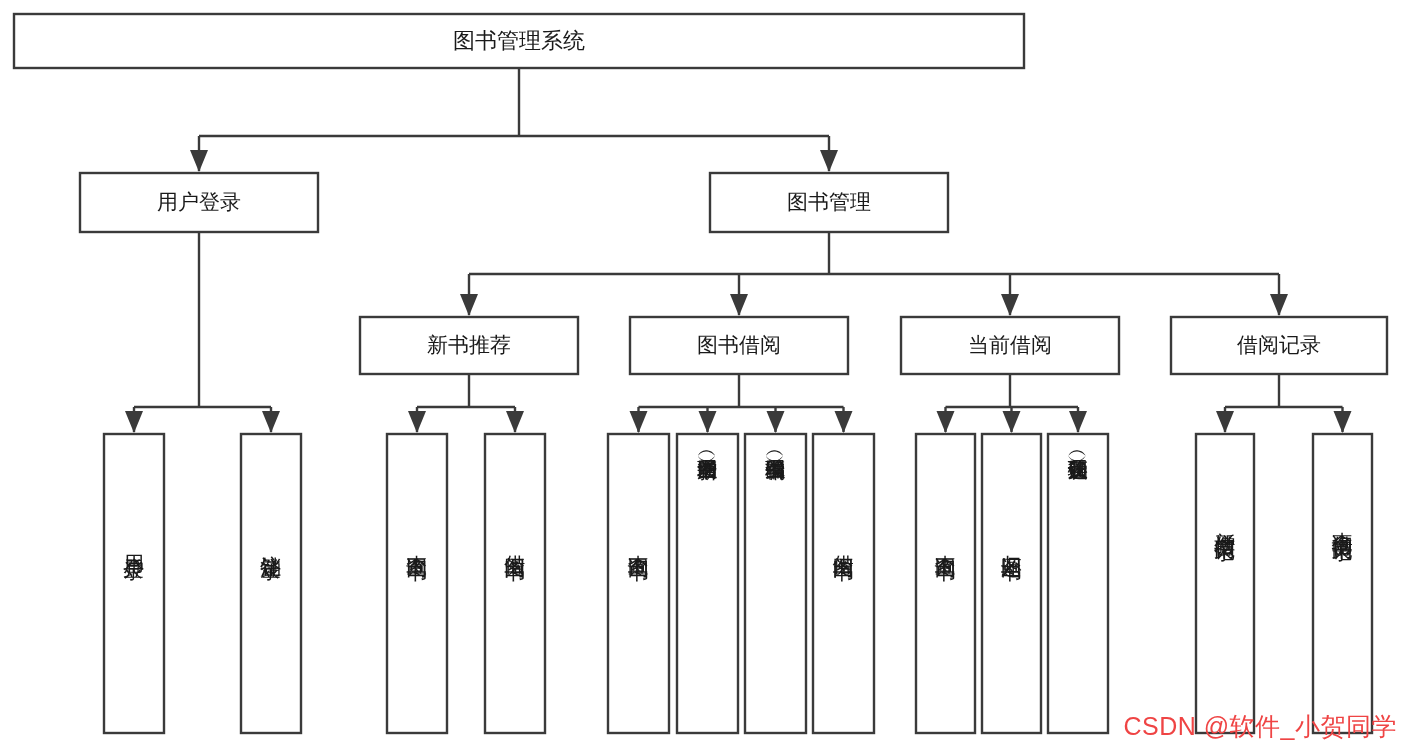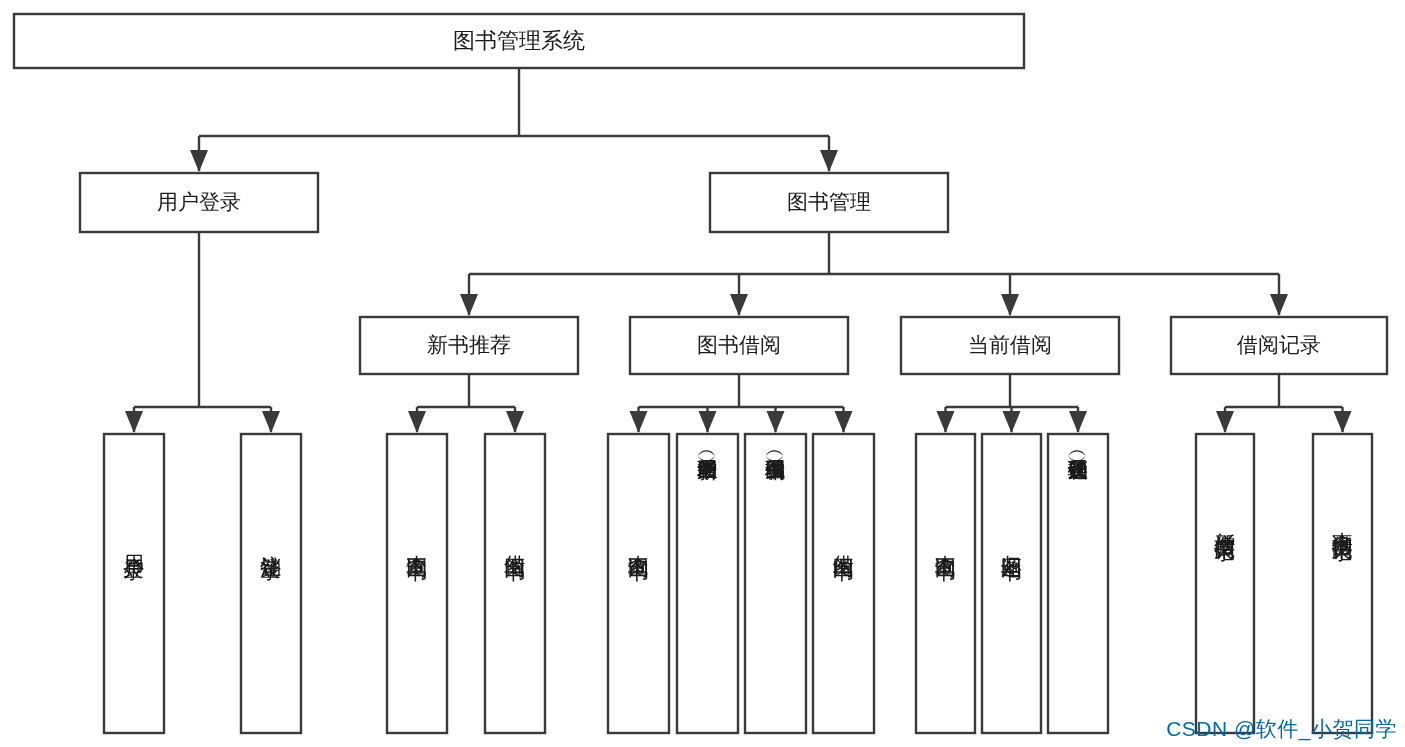--- a/index.html
+++ b/index.html
@@ -70,22 +70,22 @@
     line-height: 1.12;
     color: #1a1a1a;
     letter-spacing: 2px;
     white-space: nowrap;
   }
   .watermark {
     position: absolute;
     right: 8px;
     bottom: 4px;
     font-family: "Liberation Sans", "DejaVu Sans", sans-serif;
-    font-size: 21px;
-    color: #0369a1;
+    font-size: 25px;
+    color: #ef4444;
     white-space: nowrap;
     letter-spacing: 0.5px;
   }
 </style>
 </head>
 <body>
 
 <div id="diagram-root">
 
   <svg class="diagram-svg" viewBox="0 0 1405 747">

